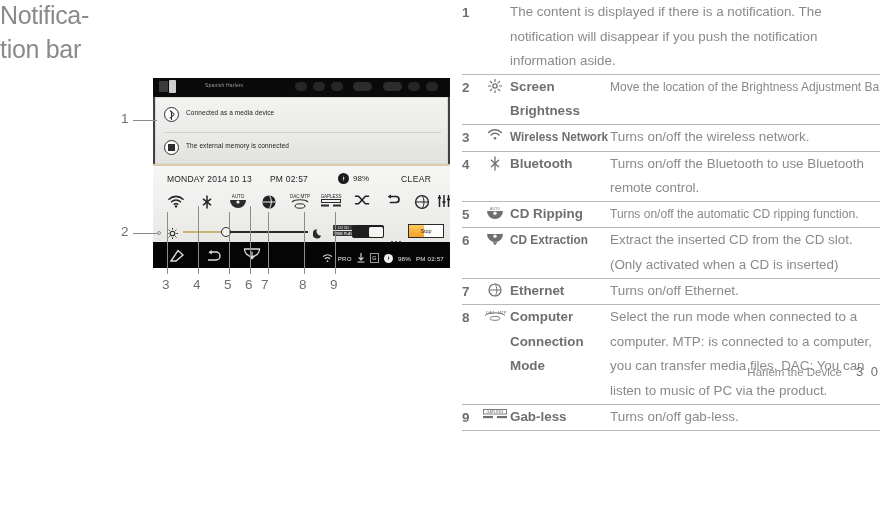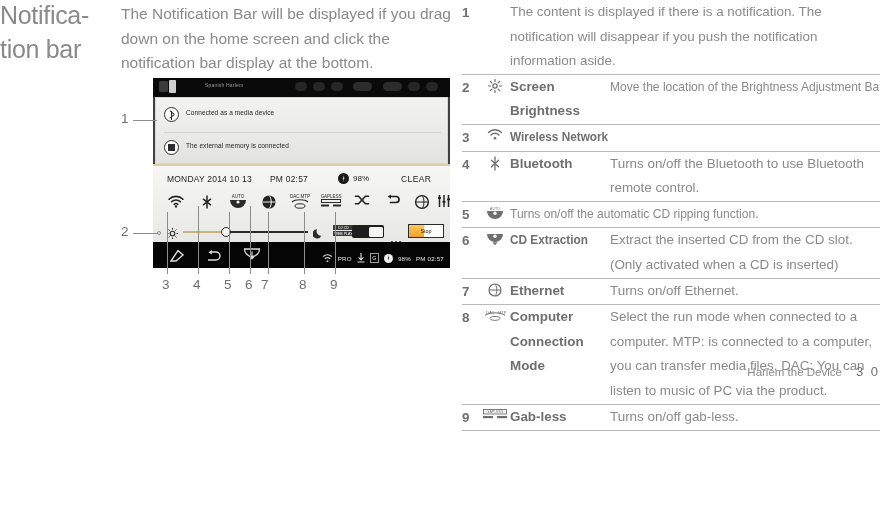--- a/index.html
+++ b/index.html
@@ -242,21 +242,20 @@
 </head>
 <body>
 
 <div class="page">
 
   <div class="left-col">
 
     <div class="section-title"><span>Notifica-
 tion bar</span></div>
 
-    <div class="intro">The Notification Bar will be displayed if you drag down on the home screen and click the notification bar display at the bottom.</div>
 
     <div class="device">
 
       <div class="dev-top">
         <div class="mini-sq"></div>
         <div class="mini-sq2"></div>
         <div class="mini-title">Spanish Harlem</div>
         <div class="mini-pill" style="left:142px"></div>
         <div class="mini-pill" style="left:160px"></div>
         <div class="mini-pill" style="left:178px"></div>
@@ -504,20 +503,21 @@
       <div class="c-ico">
         <svg class="tbl-ico" width="16" height="12" viewBox="0 0 16 12">
             <g fill="none" stroke="#6f6f6f" stroke-width="1.4" stroke-linecap="round">
               <path d="M1.5 3.6a9 9 0 0 1 13 0"></path>
               <path d="M4 6a5.6 5.6 0 0 1 8 0"></path>
             </g>
             <circle cx="8" cy="9.2" r="1.3" fill="#6f6f6f"></circle>
           </svg>
       </div>
       <div class="c-lab tight">Wireless Network</div>
+      <div class="c-desc">Turns on/off the wireless network.</div>
     </div>
 
     <div class="trow">
       <div class="c-num">4</div>
       <div class="c-ico">
         <svg class="tbl-ico" width="12" height="15" viewBox="0 0 12 15">
             <g stroke="#6f6f6f" stroke-width="1.3" fill="none" stroke-linecap="round">
               <path d="M6 1v13"></path>
               <path d="M2.4 4.2L9.6 10.8"></path>
               <path d="M9.6 4.2L2.4 10.8"></path>
@@ -530,20 +530,21 @@
 
     <div class="trow">
       <div class="c-num">5</div>
       <div class="c-ico">
         <svg class="tbl-ico" width="18" height="14" viewBox="0 0 18 14">
             <text x="9" y="4" font-size="3.6" fill="#6f6f6f" text-anchor="middle" font-family="Liberation Sans, sans-serif">AUTO</text>
             <path d="M1 5h16a8 8 0 0 1-16 0z" fill="#6f6f6f"></path>
             <circle cx="9" cy="7.3" r="1.7" fill="#f4f4f4"></circle>
           </svg>
       </div>
+      <div class="c-lab">CD Ripping</div>
       <div class="c-desc tight">Turns on/off the automatic CD ripping function.</div>
     </div>
 
     <div class="trow">
       <div class="c-num">6</div>
       <div class="c-ico">
         <svg class="tbl-ico" width="18" height="14" viewBox="0 0 18 14">
             <path d="M1 2h16a8 8 0 0 1-16 0z" fill="#6f6f6f"></path>
             <circle cx="9" cy="4.3" r="1.7" fill="#f4f4f4"></circle>
             <path d="M9 8v4M7.2 10.4L9 12.4l1.8-2" stroke="#6f6f6f" stroke-width="1.1" fill="none"></path>

